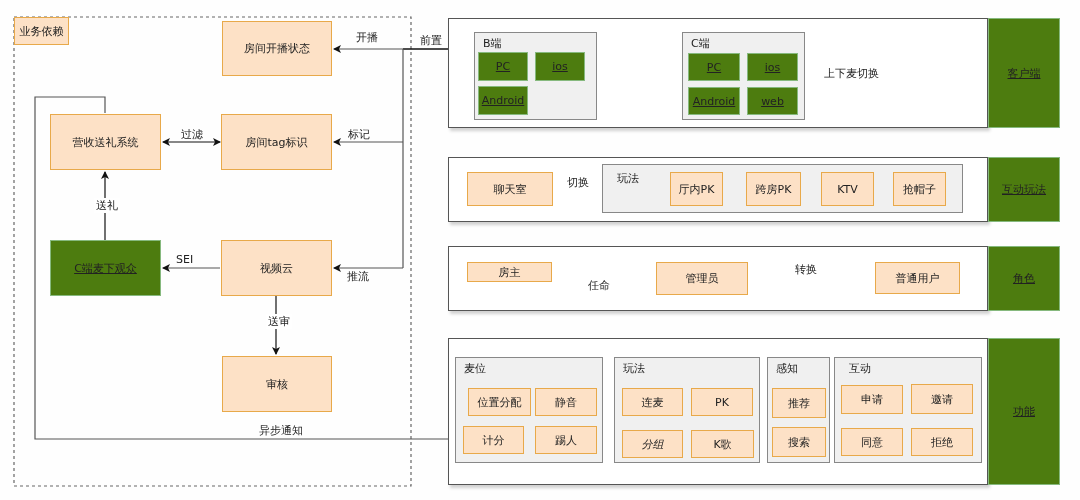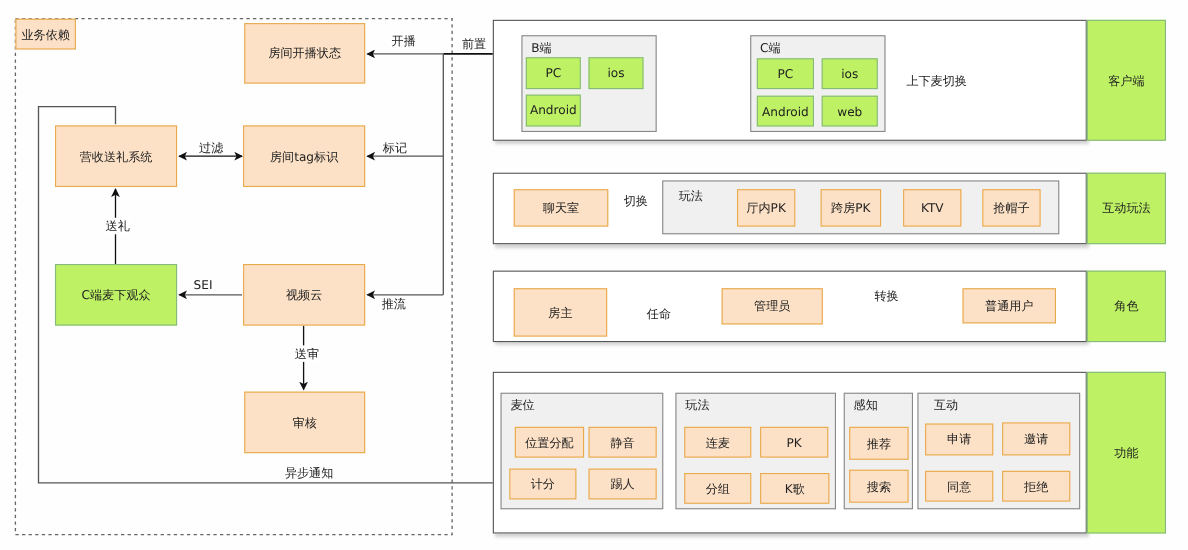--- a/index.html
+++ b/index.html
@@ -1,19 +1,19 @@
 <!DOCTYPE html>
 <html><head>
 <meta charset="utf-8">
 <style>
   html,body{margin:0;padding:0;}
   body{width:1080px;height:500px;background:#fefefe;position:relative;overflow:hidden;font-family:"DejaVu Sans","Liberation Sans",sans-serif;font-size:11px;color:#222;}
   .abs{position:absolute;box-sizing:border-box;}
   .orange{background:#fde1c6;border:1.5px solid #e8a94a;display:flex;align-items:center;justify-content:center;}
-  .green{background:#bef264;border:1.5px solid #86b97e;display:flex;align-items:center;justify-content:center;}
+  .green{background:#4d7c0f;border:1.5px solid #86b97e;display:flex;align-items:center;justify-content:center;text-decoration:underline;}
   .panel{background:#fff;border:1.5px solid #555;box-shadow:2px 3px 3px rgba(0,0,0,0.18);}
   .group{background:#f0f0f0;border:1.2px solid #888;}
   .group-label{position:absolute;left:8px;top:3px;font-size:11px;}
   .tag{font-size:11px;background:#fff;padding:0 2px;}
   .lbl{position:absolute;font-size:11px;white-space:nowrap;}
   svg{position:absolute;left:0;top:0;}
 </style>
 </head>
 <body>
 
@@ -100,21 +100,21 @@
 <div class="abs group" style="left:602px;top:164px;width:361px;height:49px;">
   <span class="group-label" style="left:14px;top:6px;">玩法</span>
 </div>
 <div class="abs orange" style="left:670px;top:172px;width:53px;height:34px;">厅内PK</div>
 <div class="abs orange" style="left:746px;top:172px;width:55px;height:34px;">跨房PK</div>
 <div class="abs orange" style="left:821px;top:172px;width:53px;height:34px;">KTV</div>
 <div class="abs orange" style="left:893px;top:172px;width:53px;height:34px;">抢帽子</div>
 
 <div class="abs panel" style="left:448px;top:246px;width:540px;height:65px;"></div>
 <div class="abs green" style="left:988px;top:246px;width:72px;height:65px;">角色</div>
-<div class="abs orange" style="left:467px;top:262px;width:85px;height:44px;">房主</div>
+<div class="abs orange" style="left:467px;top:262px;width:85px;height:20px;">房主</div>
 <div class="abs orange" style="left:656px;top:262px;width:92px;height:33px;">管理员</div>
 <div class="abs orange" style="left:875px;top:262px;width:85px;height:32px;">普通用户</div>
 <span class="lbl" style="left:588px;top:262px;margin-top:16px;">任命</span>
 <span class="lbl" style="left:795px;top:262px;">转换</span>
 
 <div class="abs panel" style="left:448px;top:338px;width:540px;height:147px;"></div>
 <div class="abs green" style="left:988px;top:338px;width:72px;height:147px;">功能</div>
 
 <div class="abs group" style="left:455px;top:357px;width:148px;height:106px;">
   <span class="group-label">麦位</span>
@@ -122,21 +122,21 @@
 <div class="abs orange" style="left:468px;top:388px;width:63px;height:28px;">位置分配</div>
 <div class="abs orange" style="left:535px;top:388px;width:62px;height:28px;">静音</div>
 <div class="abs orange" style="left:463px;top:426px;width:61px;height:28px;">计分</div>
 <div class="abs orange" style="left:535px;top:426px;width:62px;height:28px;">踢人</div>
 
 <div class="abs group" style="left:614px;top:357px;width:146px;height:106px;">
   <span class="group-label">玩法</span>
 </div>
 <div class="abs orange" style="left:622px;top:388px;width:61px;height:28px;">连麦</div>
 <div class="abs orange" style="left:691px;top:388px;width:62px;height:28px;">PK</div>
-<div class="abs orange" style="left:622px;top:430px;width:61px;height:28px;">分组</div>
+<div class="abs orange" style="left:622px;top:430px;width:61px;height:28px;font-style:italic;">分组</div>
 <div class="abs orange" style="left:691px;top:430px;width:63px;height:28px;">K歌</div>
 
 <div class="abs group" style="left:767px;top:357px;width:63px;height:106px;">
   <span class="group-label">感知</span>
 </div>
 <div class="abs orange" style="left:772px;top:388px;width:54px;height:30px;">推荐</div>
 <div class="abs orange" style="left:772px;top:427px;width:54px;height:30px;">搜索</div>
 
 <div class="abs group" style="left:834px;top:357px;width:148px;height:106px;">
   <span class="group-label" style="left:14px;">互动</span>

